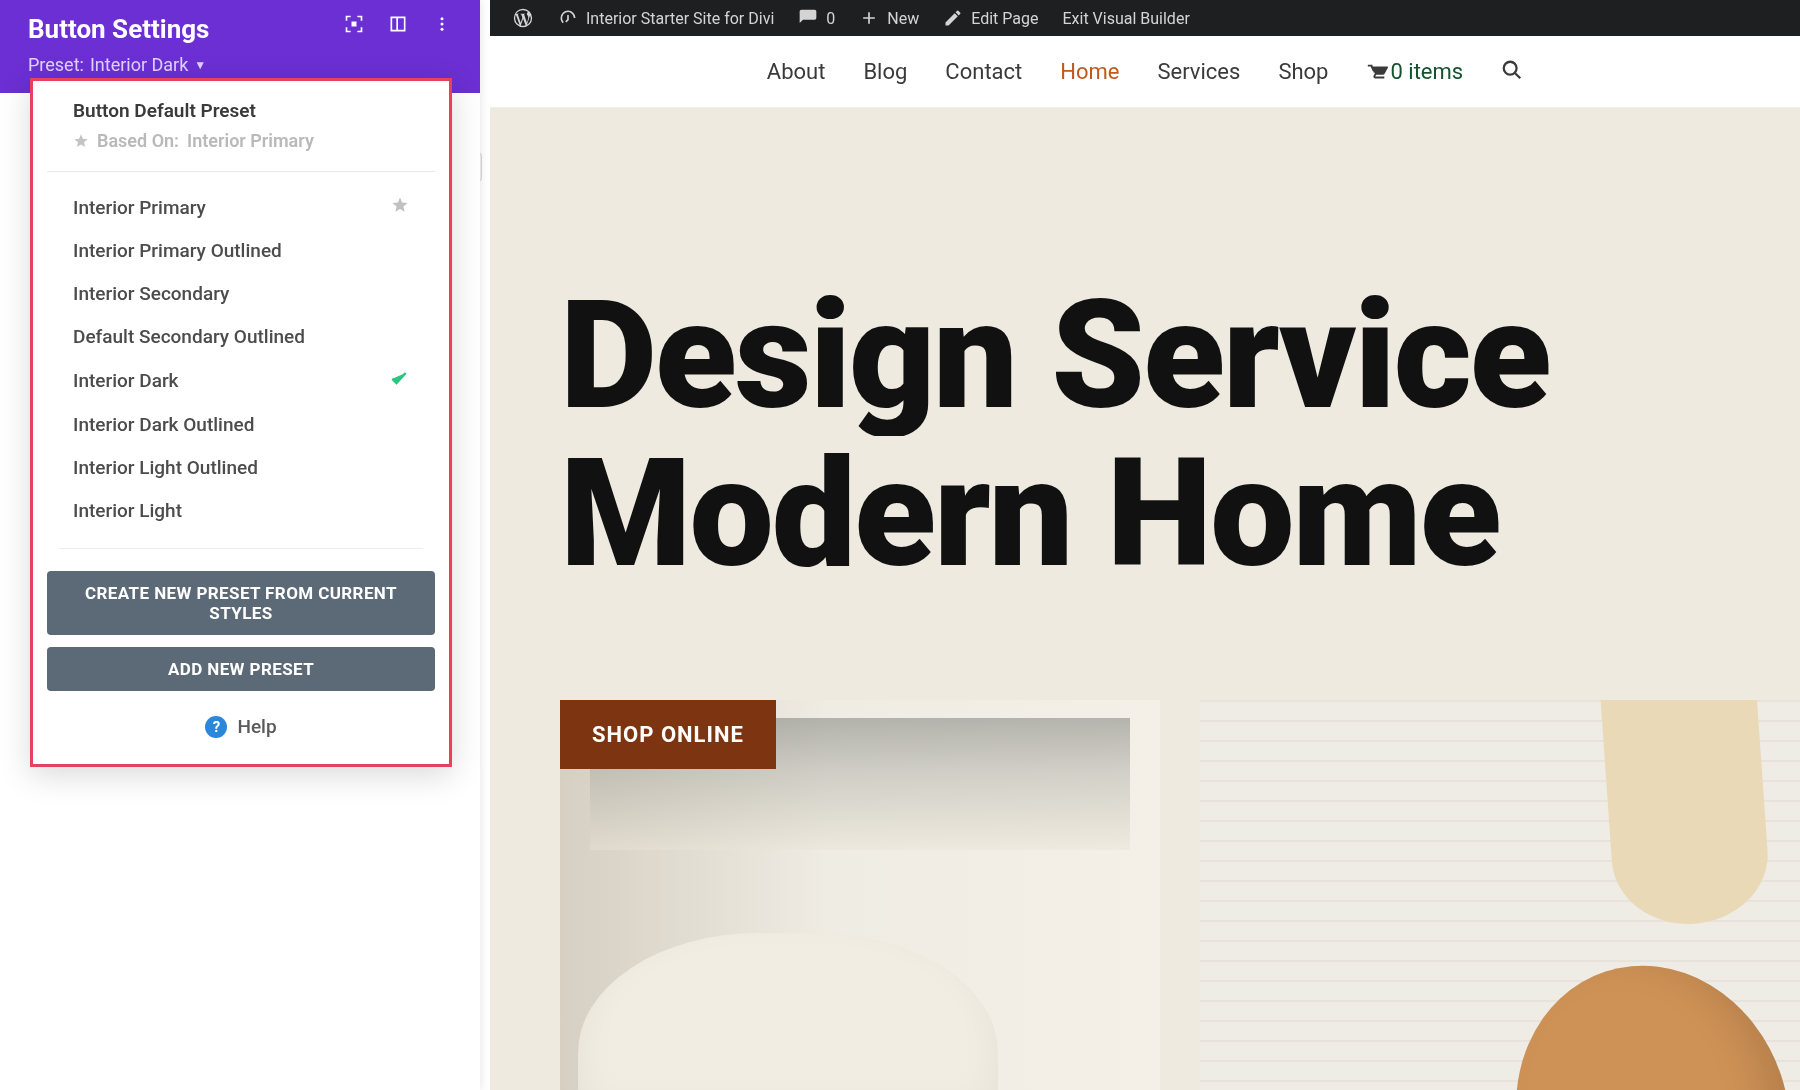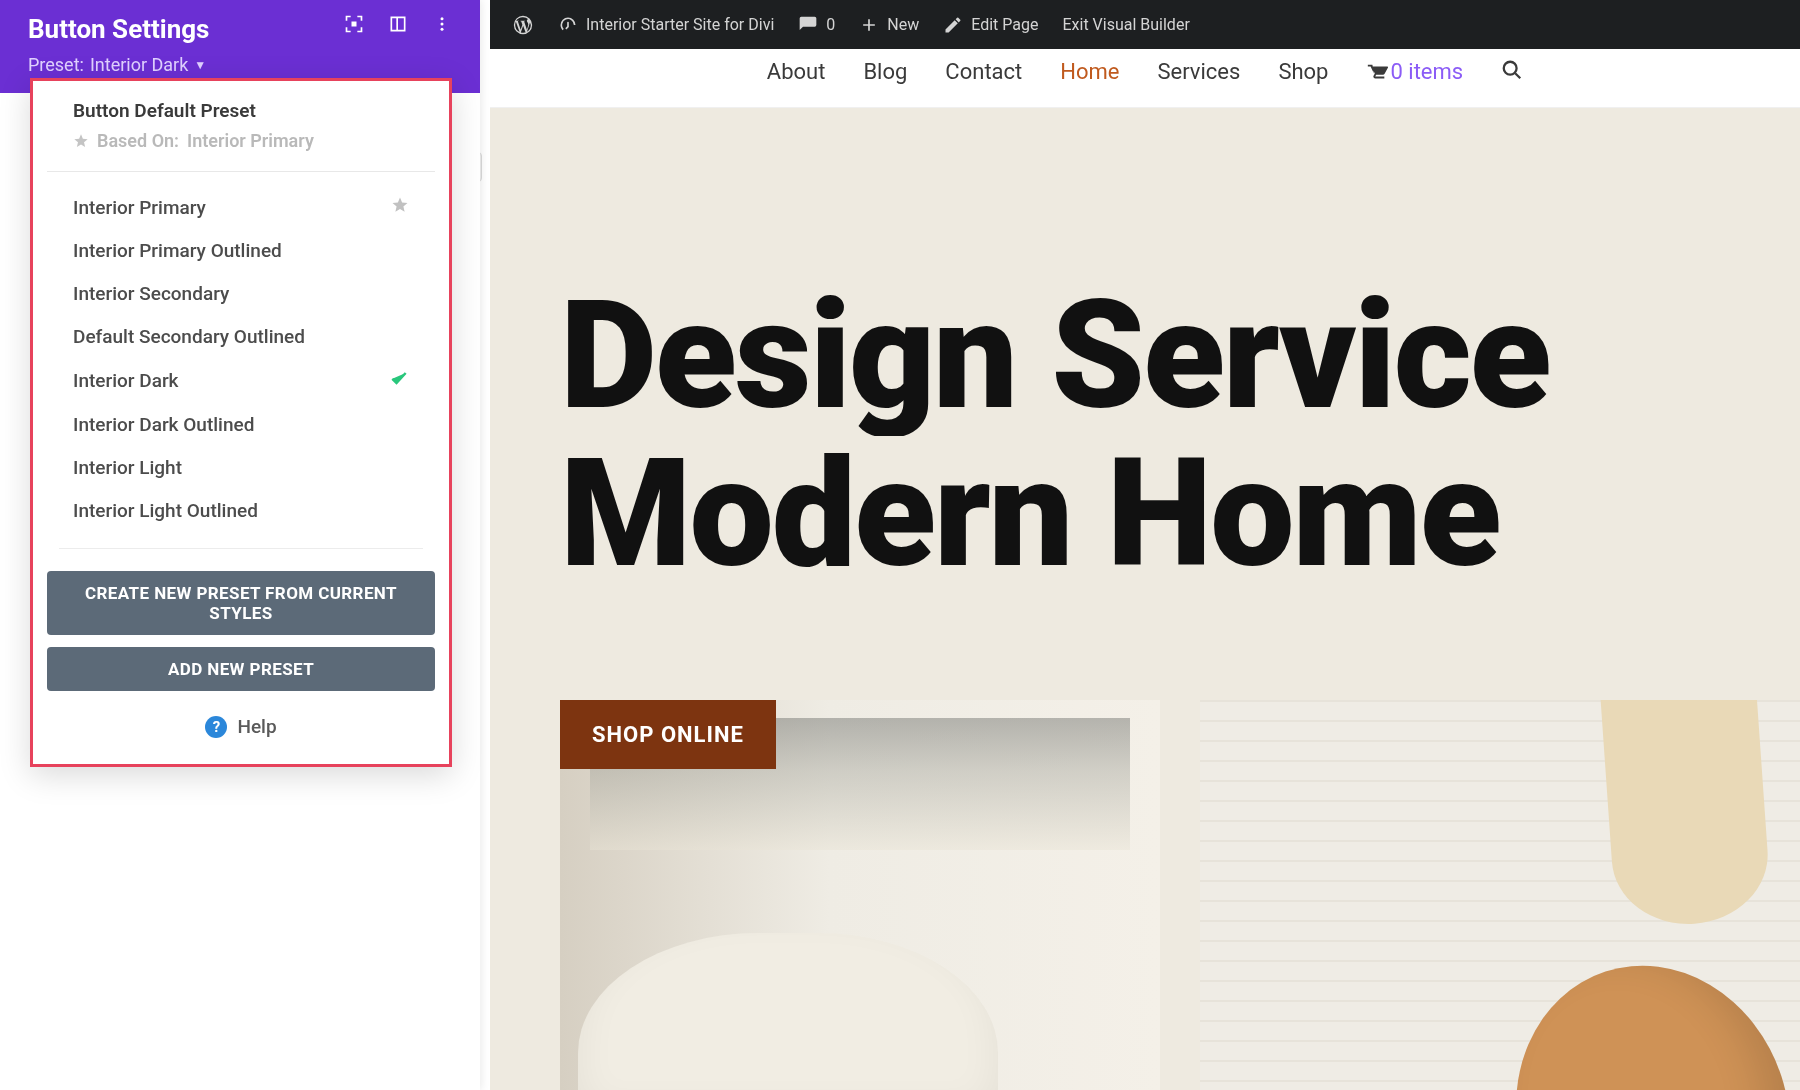--- a/index.html
+++ b/index.html
@@ -4,21 +4,21 @@
 <style>
   * { box-sizing: border-box; margin: 0; padding: 0; }
   body {
     font-family: -apple-system, BlinkMacSystemFont, "Segoe UI", Roboto, Helvetica, Arial, sans-serif;
     width: 1800px; height: 1090px; overflow: hidden; background: #fff;
     position: relative;
   }
 
   
   .wp-admin-bar {
-    height: 49px; background: #1d1f21; color: #c8c8c8;
+    height: 36px; background: #1d1f21; color: #c8c8c8;
     display: flex; align-items: center; padding: 4px 10px; font-size: 16px;
     position: absolute; top: 0; left: 490px; right: 0; z-index: 5;
   }
   .wp-admin-bar .item {
     display: flex; align-items: center; gap: 8px; padding: 0 12px; height: 100%;
     cursor: pointer; color: #d4d4d4;
   }
   .wp-admin-bar svg { width: 20px; height: 20px; fill: #d4d4d4; }
   .wp-admin-bar .wp-logo svg { width: 22px; height: 22px; }
 
@@ -89,21 +89,21 @@
   .page-preview {
     position:absolute; top:0; left:490px; right:0; bottom:0; background:#eeeae0;
   }
   .site-nav {
     position:absolute; top:36px; left:0; right:0; height:72px; background:#fff;
     display:flex; align-items:center; justify-content:center; gap:38px;
     border-bottom:1px solid #f0f0f0;
   }
   .site-nav .nav-link { font-size:22px; color:#3a3a3a; cursor:pointer; }
   .site-nav .nav-link.active { color:#c05a1e; }
-  .site-nav .cart { display:flex; align-items:center; gap:2px; color:#8b5cf6; font-size:22px; }
+  .site-nav .cart { display:flex; align-items:center; gap:2px; color:#14532d; font-size:22px; }
   .site-nav .search svg { width:22px; height:22px; stroke:#3a3a3a; fill:none; stroke-width:2.5; }
 
   .hero {
     position:absolute; top:108px; left:0; right:0; bottom:0; background:#eeeae0;
     padding: 170px 0 0 70px;
   }
   .hero h1 {
     font-size: 150px; font-weight: 900; line-height: 1.05; letter-spacing:-2px;
     color:#111; white-space:nowrap; overflow:hidden;
   }
@@ -309,24 +309,24 @@
         <div class="preset-item">
           <span>Interior Dark</span>
           <span class="check"><svg viewBox="0 0 24 24" stroke-width="3" fill="none">
               <polyline points="4 13 9 18 20 6"></polyline>
             </svg></span>
         </div>
         <div class="preset-item">
           <span>Interior Dark Outlined</span>
         </div>
         <div class="preset-item">
+          <span>Interior Light Outlined</span>
+        </div>
+        <div class="preset-item">
           <span>Interior Light</span>
-        </div>
-        <div class="preset-item">
-          <span>Interior Light Outlined</span>
         </div>
       </div>
 
     <div class="preset-divider"></div>
 
     <div class="preset-buttons">
       <div class="preset-btn">CREATE NEW PRESET FROM CURRENT STYLES</div>
       <div class="preset-btn">ADD NEW PRESET</div>
     </div>
 

